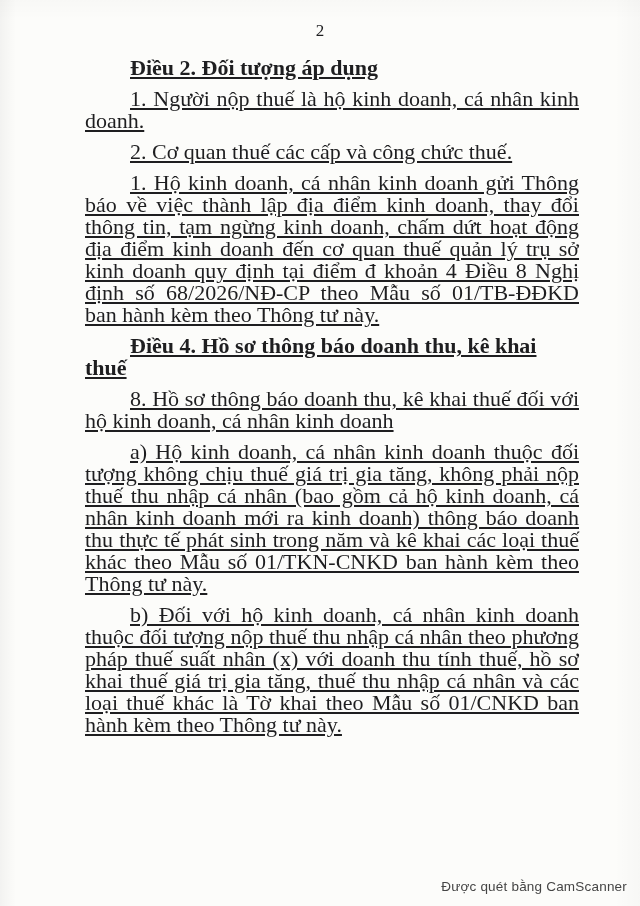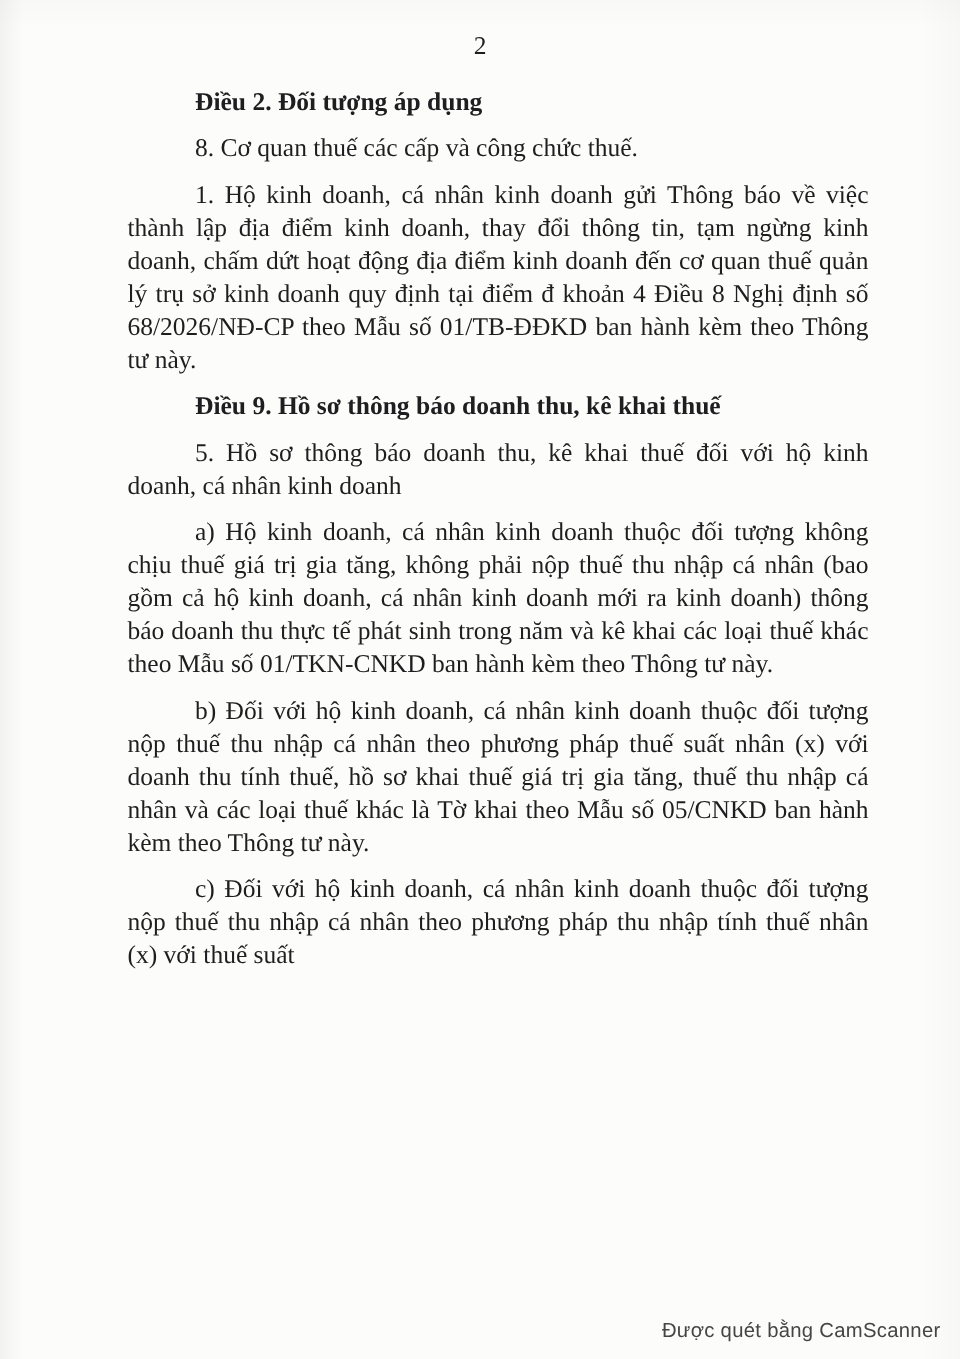--- a/index.html
+++ b/index.html
@@ -38,25 +38,26 @@
     line-height:20px;
   }
   .doc{
     position:absolute;
     top:57px;
     left:85px;
     width:494px;
   }
   .doc p, .doc h3{
     margin:0 0 9px 0;
-    font-size:17px;
+    font-size:22px;
     line-height:22px;
     text-indent:45px;
     text-align:justify;
     font-weight:normal;
+    text-decoration:underline;
   }
   .doc h3{
     font-weight:bold;
     text-align:left;
   }
   .scan-footer{
     position:absolute;
     right:13px;
     bottom:12px;
     font-family:"Liberation Sans", sans-serif;
@@ -67,23 +68,23 @@
   }
 </style>
 </head>
 <body>
 
 <div class="page">
   <div class="page-number">2</div>
 
   <main class="doc">
       <h3>Điều 2. Đối tượng áp dụng</h3>
-      <p>8. Cơ quan thuế các cấp và công chức thuế.</p>
+      <p>1. Người nộp thuế là hộ kinh doanh, cá nhân kinh doanh.</p>
+      <p>2. Cơ quan thuế các cấp và công chức thuế.</p>
       <p>1. Hộ kinh doanh, cá nhân kinh doanh gửi Thông báo về việc thành lập địa điểm kinh doanh, thay đổi thông tin, tạm ngừng kinh doanh, chấm dứt hoạt động địa điểm kinh doanh đến cơ quan thuế quản lý trụ sở kinh doanh quy định tại điểm đ khoản 4 Điều 8 Nghị định số 68/2026/NĐ-CP theo Mẫu số 01/TB-ĐĐKD ban hành kèm theo Thông tư này.</p>
-      <h3>Điều 9. Hồ sơ thông báo doanh thu, kê khai thuế</h3>
-      <p>5. Hồ sơ thông báo doanh thu, kê khai thuế đối với hộ kinh doanh, cá nhân kinh doanh</p>
+      <h3>Điều 4. Hồ sơ thông báo doanh thu, kê khai thuế</h3>
+      <p>8. Hồ sơ thông báo doanh thu, kê khai thuế đối với hộ kinh doanh, cá nhân kinh doanh</p>
       <p>a) Hộ kinh doanh, cá nhân kinh doanh thuộc đối tượng không chịu thuế giá trị gia tăng, không phải nộp thuế thu nhập cá nhân (bao gồm cả hộ kinh doanh, cá nhân kinh doanh mới ra kinh doanh) thông báo doanh thu thực tế phát sinh trong năm và kê khai các loại thuế khác theo Mẫu số 01/TKN-CNKD ban hành kèm theo Thông tư này.</p>
-      <p>b) Đối với hộ kinh doanh, cá nhân kinh doanh thuộc đối tượng nộp thuế thu nhập cá nhân theo phương pháp thuế suất nhân (x) với doanh thu tính thuế, hồ sơ khai thuế giá trị gia tăng, thuế thu nhập cá nhân và các loại thuế khác là Tờ khai theo Mẫu số 05/CNKD ban hành kèm theo Thông tư này.</p>
-      <p>c) Đối với hộ kinh doanh, cá nhân kinh doanh thuộc đối tượng nộp thuế thu nhập cá nhân theo phương pháp thu nhập tính thuế nhân (x) với thuế suất</p>
+      <p>b) Đối với hộ kinh doanh, cá nhân kinh doanh thuộc đối tượng nộp thuế thu nhập cá nhân theo phương pháp thuế suất nhân (x) với doanh thu tính thuế, hồ sơ khai thuế giá trị gia tăng, thuế thu nhập cá nhân và các loại thuế khác là Tờ khai theo Mẫu số 01/CNKD ban hành kèm theo Thông tư này.</p>
     </main>
 
   <div class="scan-footer">Được quét bằng CamScanner</div>
 </div>
 
 </body></html>

